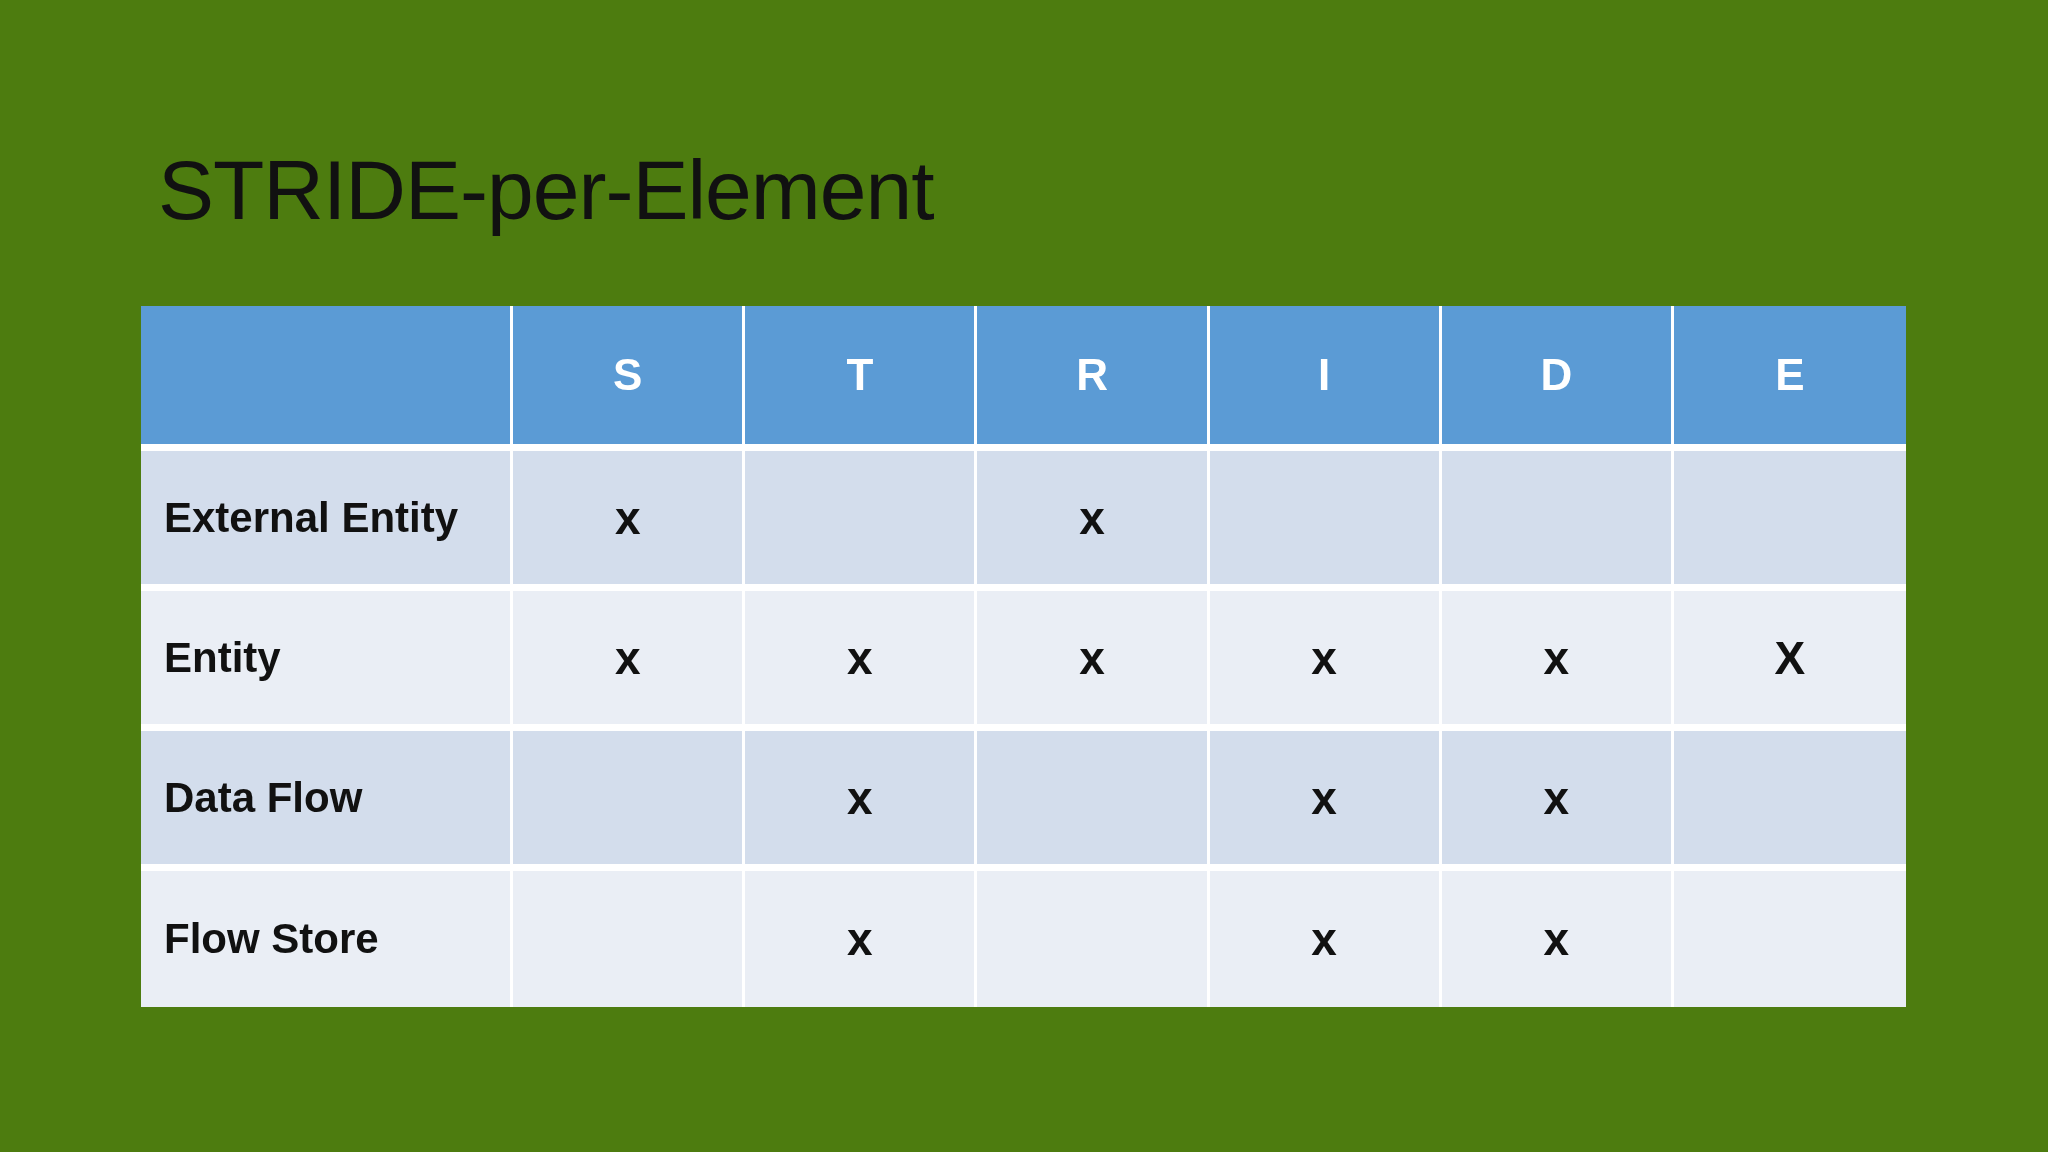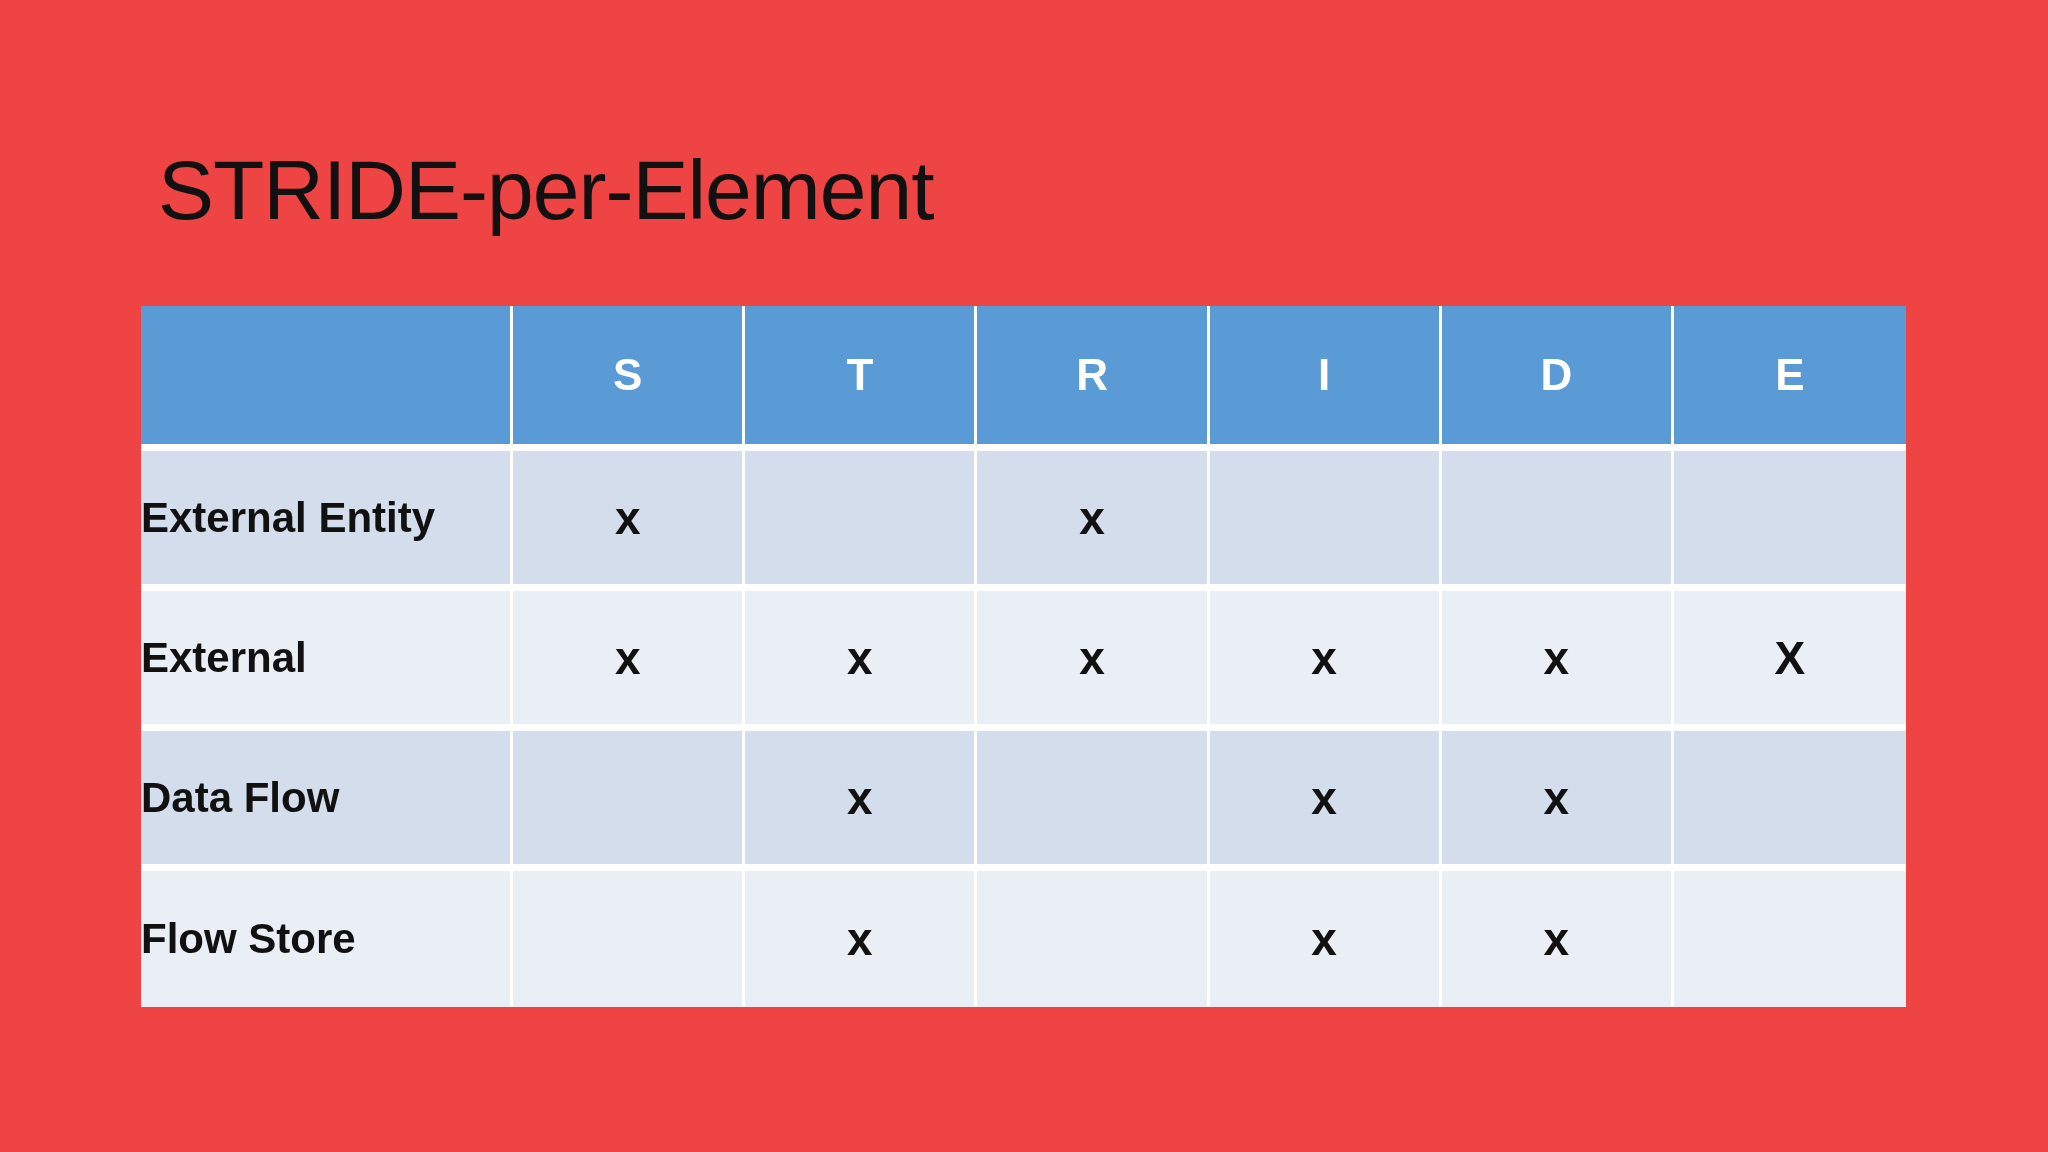--- a/index.html
+++ b/index.html
@@ -5,21 +5,21 @@
   html, body {
     margin: 0;
     padding: 0;
     background: #ffffff;
     font-family: "Liberation Sans", sans-serif;
   }
   .slide {
     position: relative;
     width: 2048px;
     height: 1152px;
-    background: #ef4444;
+    background: #4d7c0f;
     overflow: hidden;
   }
   .slide-title {
     position: absolute;
     left: 158px;
     top: 148px;
     font-size: 84px;
     font-weight: 300;
     letter-spacing: -1px;
     line-height: 1;
@@ -60,21 +60,21 @@
   .stride-table tbody tr:last-child { height: 136px; }
 
   .stride-table tbody tr.band-odd  td { background: #D3DDEC; }
   .stride-table tbody tr.band-even td { background: #EAEEF5; }
 
   td.row-label {
     font-size: 42px;
     font-weight: bold;
     color: #111111;
     text-align: left;
-    padding-left: 0;
+    padding-left: 23px;
     white-space: nowrap;
   }
   td.mark-cell {
     font-size: 46px;
     font-weight: bold;
     color: #111111;
     text-align: center;
   }
 </style>
 </head>
@@ -109,21 +109,21 @@
       <tr class="band-odd">
         <td class="row-label">External Entity</td>
         <td class="mark-cell">x</td>
         <td class="mark-cell"></td>
         <td class="mark-cell">x</td>
         <td class="mark-cell"></td>
         <td class="mark-cell"></td>
         <td class="mark-cell"></td>
       </tr>
       <tr class="band-even">
-        <td class="row-label">External</td>
+        <td class="row-label">Entity</td>
         <td class="mark-cell">x</td>
         <td class="mark-cell">x</td>
         <td class="mark-cell">x</td>
         <td class="mark-cell">x</td>
         <td class="mark-cell">x</td>
         <td class="mark-cell">X</td>
       </tr>
       <tr class="band-odd">
         <td class="row-label">Data Flow</td>
         <td class="mark-cell"></td>

